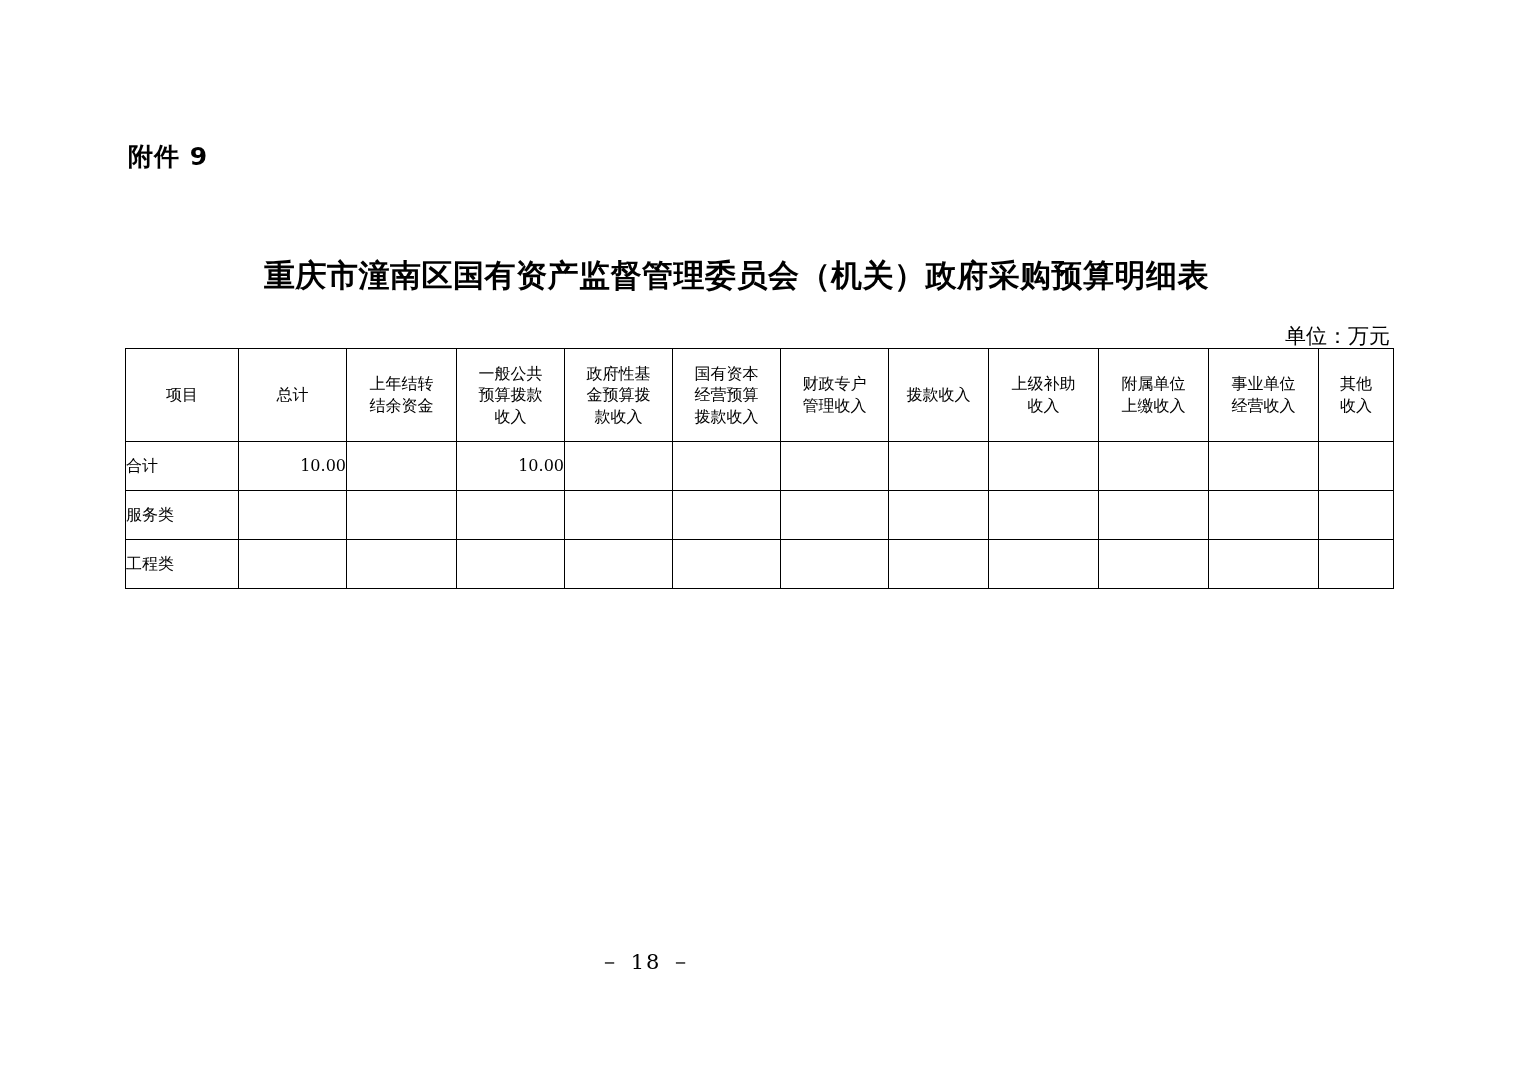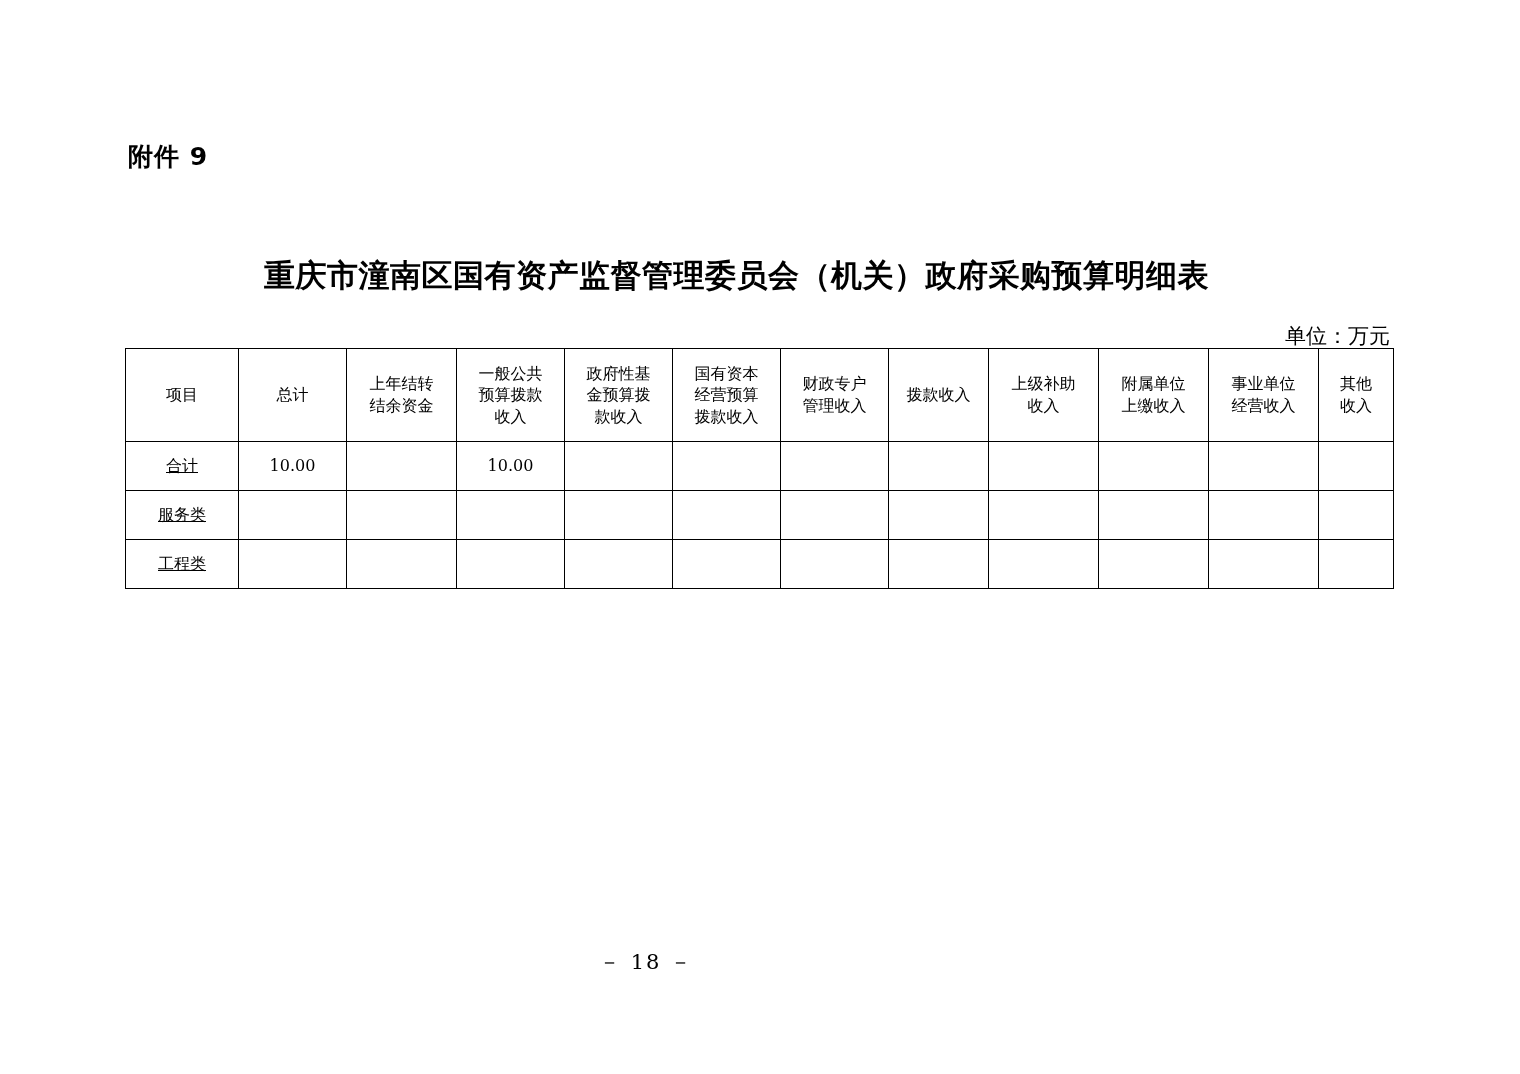--- a/index.html
+++ b/index.html
@@ -70,25 +70,24 @@
   table.budget thead th {
     height: 92px;
     text-align: center;
     vertical-align: middle;
   }
   table.budget tbody td {
     height: 48px;
     vertical-align: middle;
   }
   td.rowhead {
-    text-align: center;
-    text-decoration: underline;
+    text-align: left;
   }
   td.num {
-    text-align: center;
+    text-align: right;
     padding-left: 10px;
     font-family: "Liberation Serif", "DejaVu Serif", serif;
     font-size: 16px;
   }
   .hdr-inner {
     display: block;
     padding: 0 4px;
   }
   .page-number {
     position: absolute;

